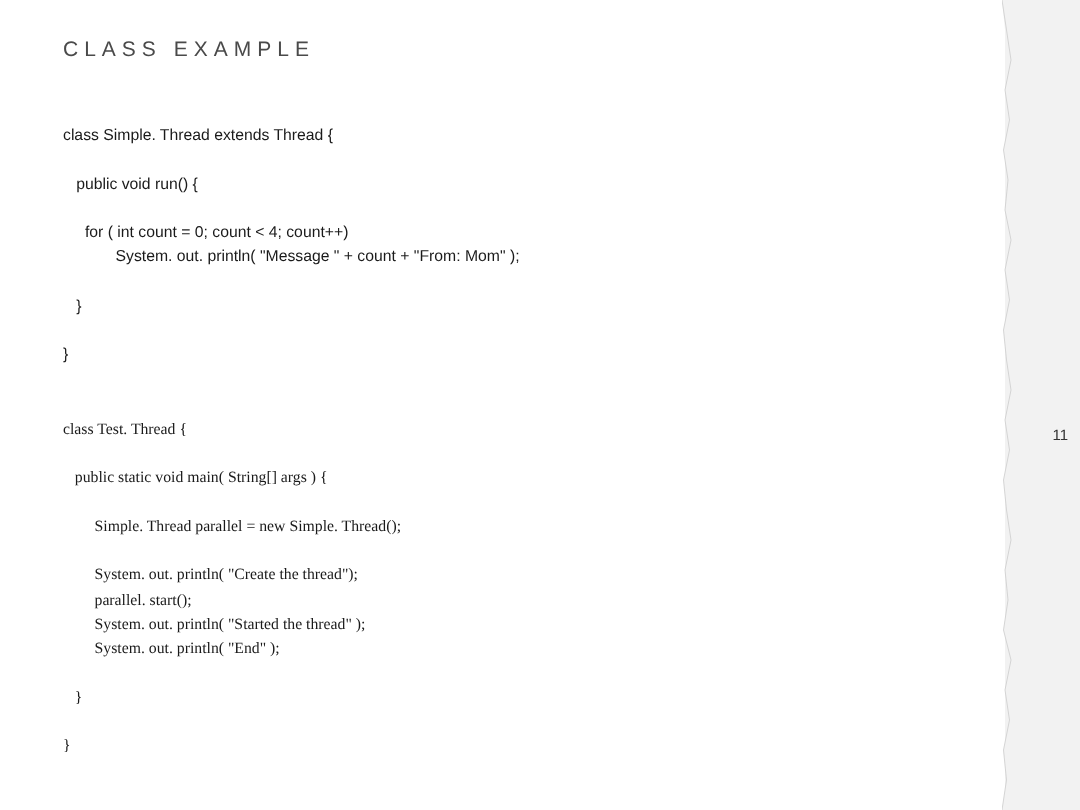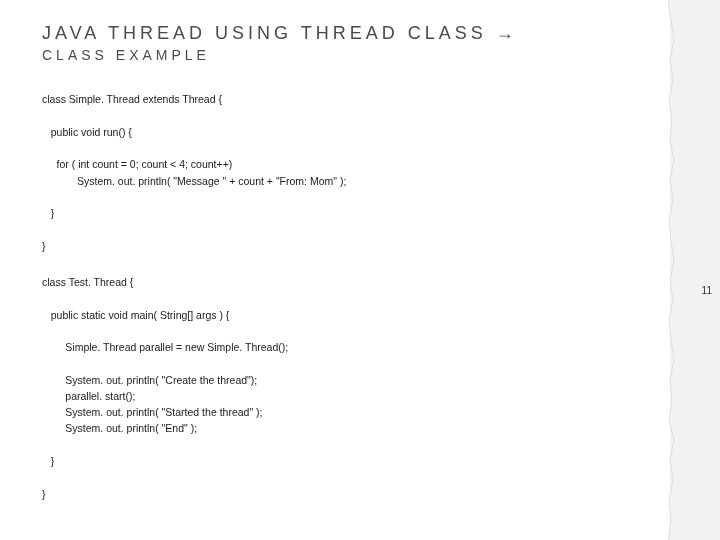--- a/index.html
+++ b/index.html
@@ -31,29 +31,30 @@
     line-height: 1.3;
   }
   .subtitle {
     font-size: 14px;
     letter-spacing: 4px;
     color: #4a4a4a;
     font-weight: 400;
     margin: 2px 0 0 0;
   }
   .codeblock {
-    margin-top: 28px;
+    margin-top: 42px;
     font-size: 10.5px;
     color: #1a1a1a;
     line-height: 1.55;
     white-space: pre;
     font-family: Arial, Helvetica, sans-serif;
   }
   .codeblock2 {
-    margin-top: 20px;
+    margin-top: 34px;
+    font-family: Liberation Serif, serif;
   }
   .page-num {
     position: absolute;
     right: 8px;
     top: 285px;
     font-size: 10px;
     color: #333;
     margin-left: 48px;
   }
   
@@ -64,21 +65,20 @@
     width: 12px;
     height: 540px;
     pointer-events: none;
   }
   .torn svg { display: block; }
 </style>
 </head>
 <body>
 
 <div class="page">
-  <div class="title">JAVA THREAD USING THREAD CLASS →</div>
   <div class="subtitle">CLASS EXAMPLE</div>
 
   <div class="codeblock">class Simple. Thread extends Thread {
 
    public void run() {
 
      for ( int count = 0; count &lt; 4; count++)
             System. out. println( "Message " + count + "From: Mom" );
 
    }

